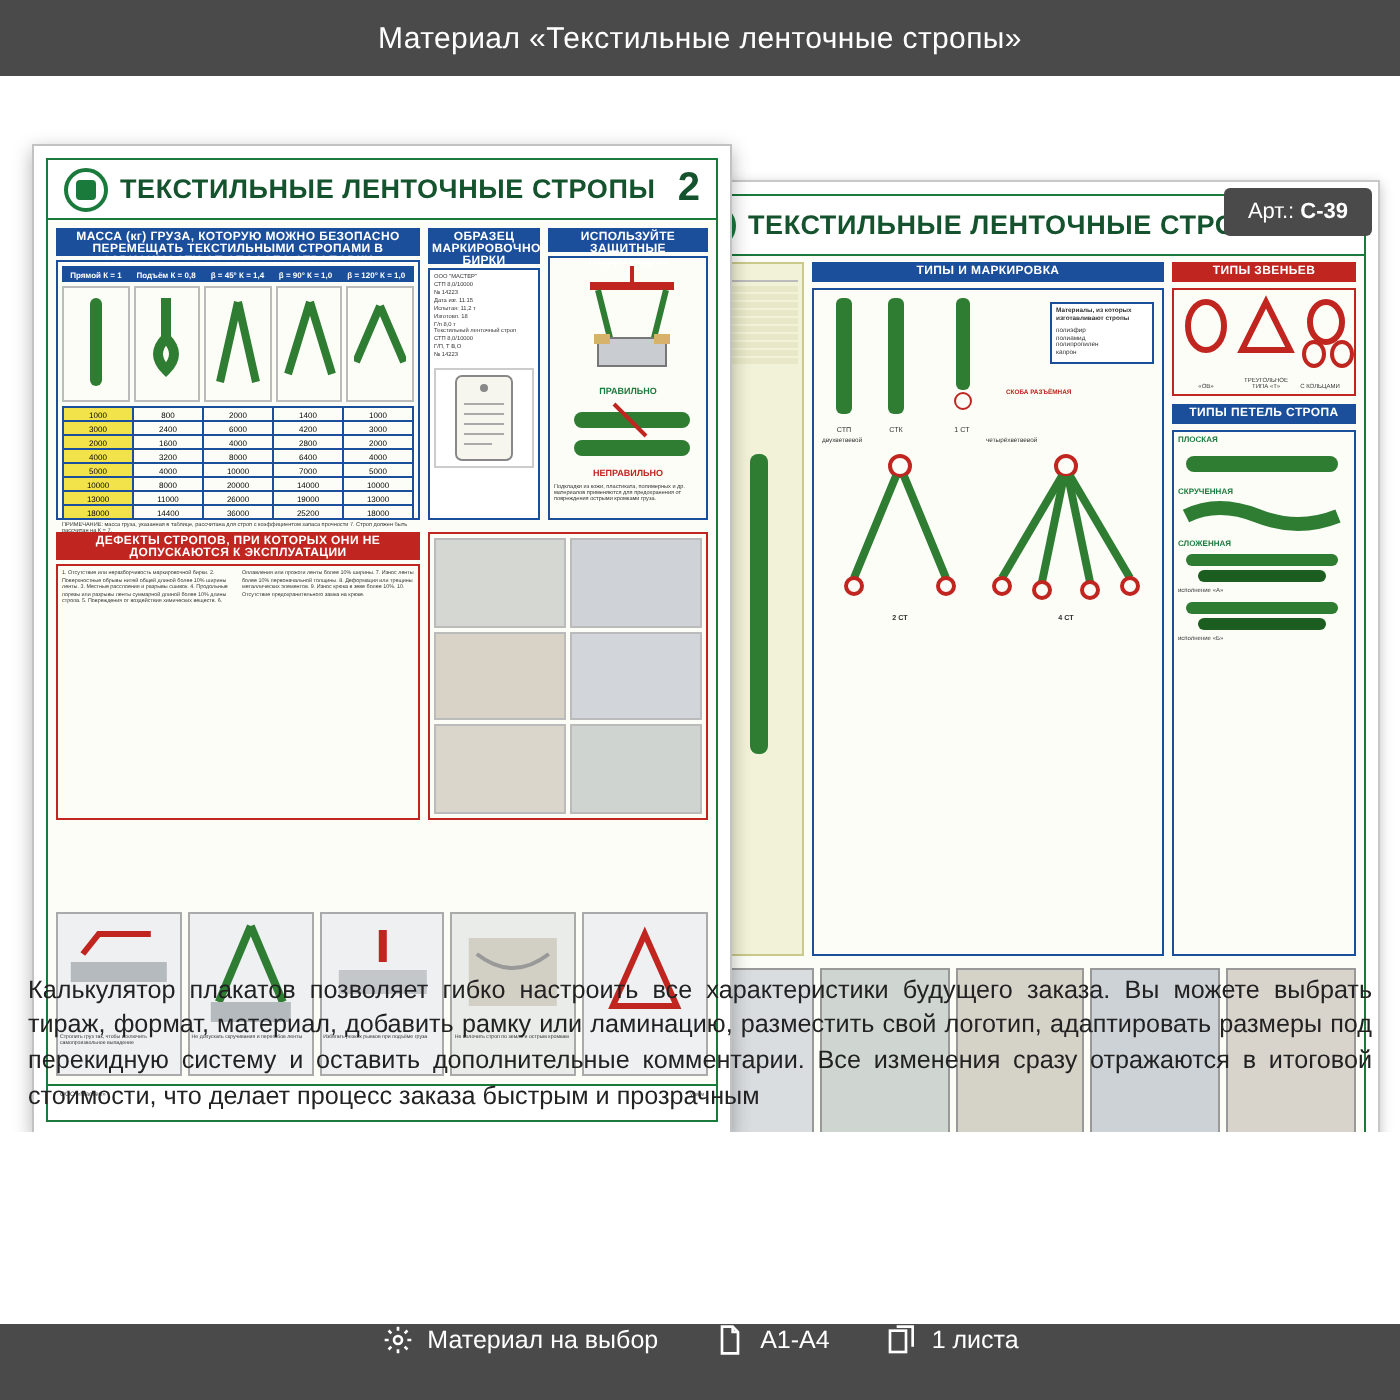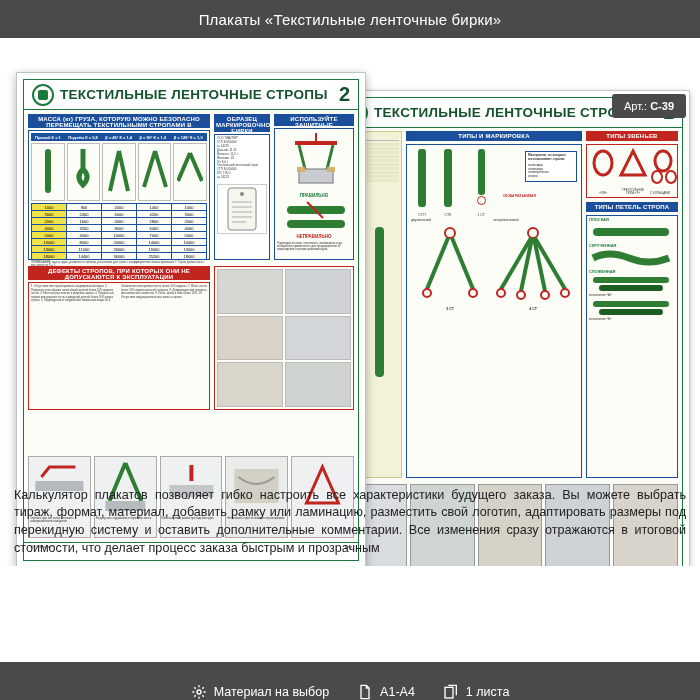--- a/index.html
+++ b/index.html
@@ -115,32 +115,32 @@
     padding: 10px 14px 0 14px;
     font-size: 12.6px;
     line-height: 1.42;
     color: #222;
     text-align: justify;
   }
   
   .footbar {
     position: absolute; left: 0; right: 0; bottom: 0;
     height: 38px; background: #4a4a4a; color: #fff;
-    display: flex; align-items: flex-end; justify-content: center;
+    display: flex; align-items: flex-start; justify-content: center;
     gap: 28px; font-size: 12.5px;
   }
   .fb-item { display: flex; align-items: center; gap: 7px; }
   .ico { width: 16px; height: 16px; display: block; }
   svg { display: block; }
 </style>
 </head>
 <body>
 
 <div class="header">
-  <span>Плакаты «Текстильные ленточные бирки»</span>
+  <span>Материал «Текстильные ленточные стропы»</span>
 </div>
 
 <div class="stage">
 
   <div class="poster-back">
     <div class="p-inner">
       <div class="p-title">
         <span class="logo"></span>
         <h2>ТЕКСТИЛЬНЫЕ ЛЕНТОЧНЫЕ СТРОПЫ</h2>
         <span class="num">1</span>

